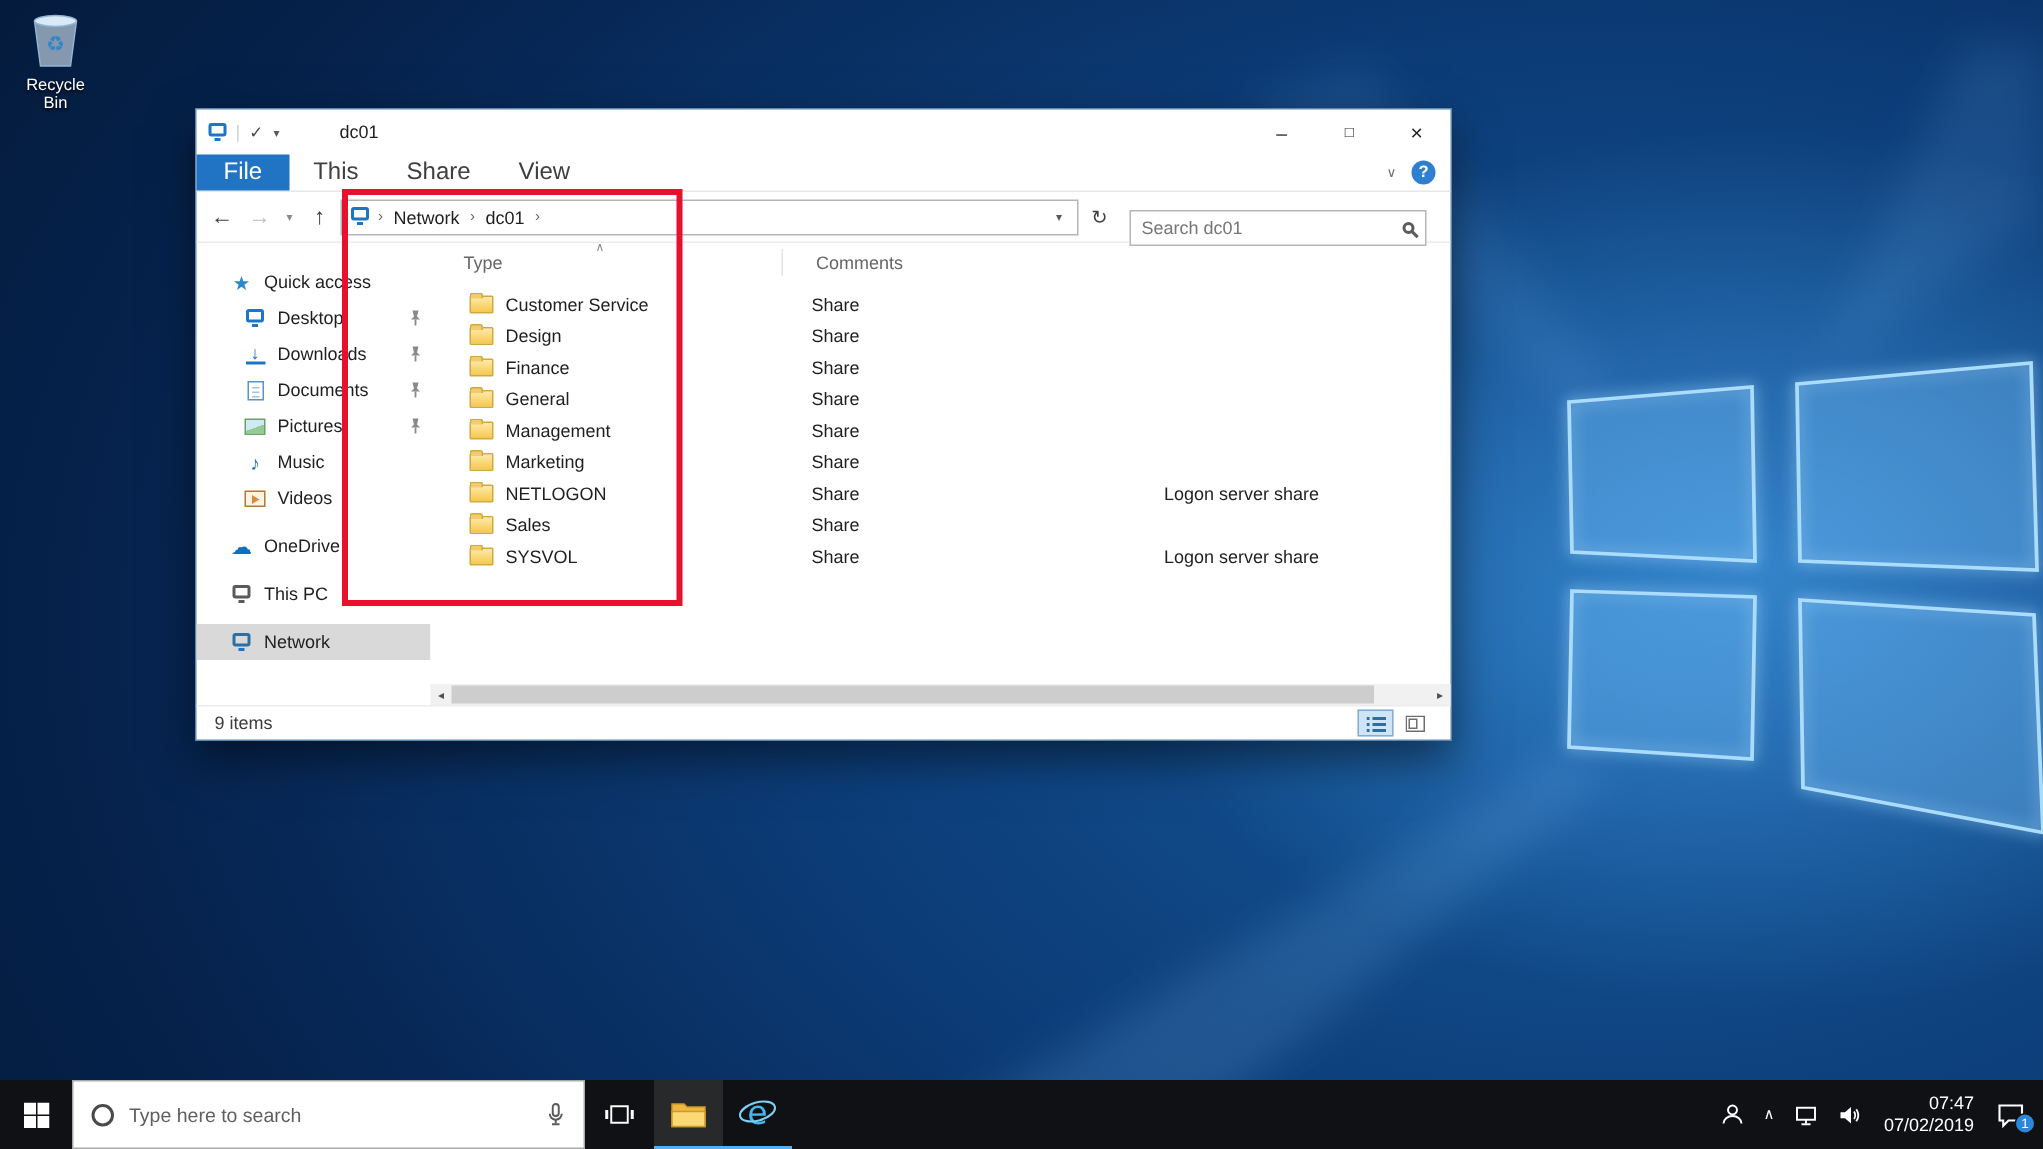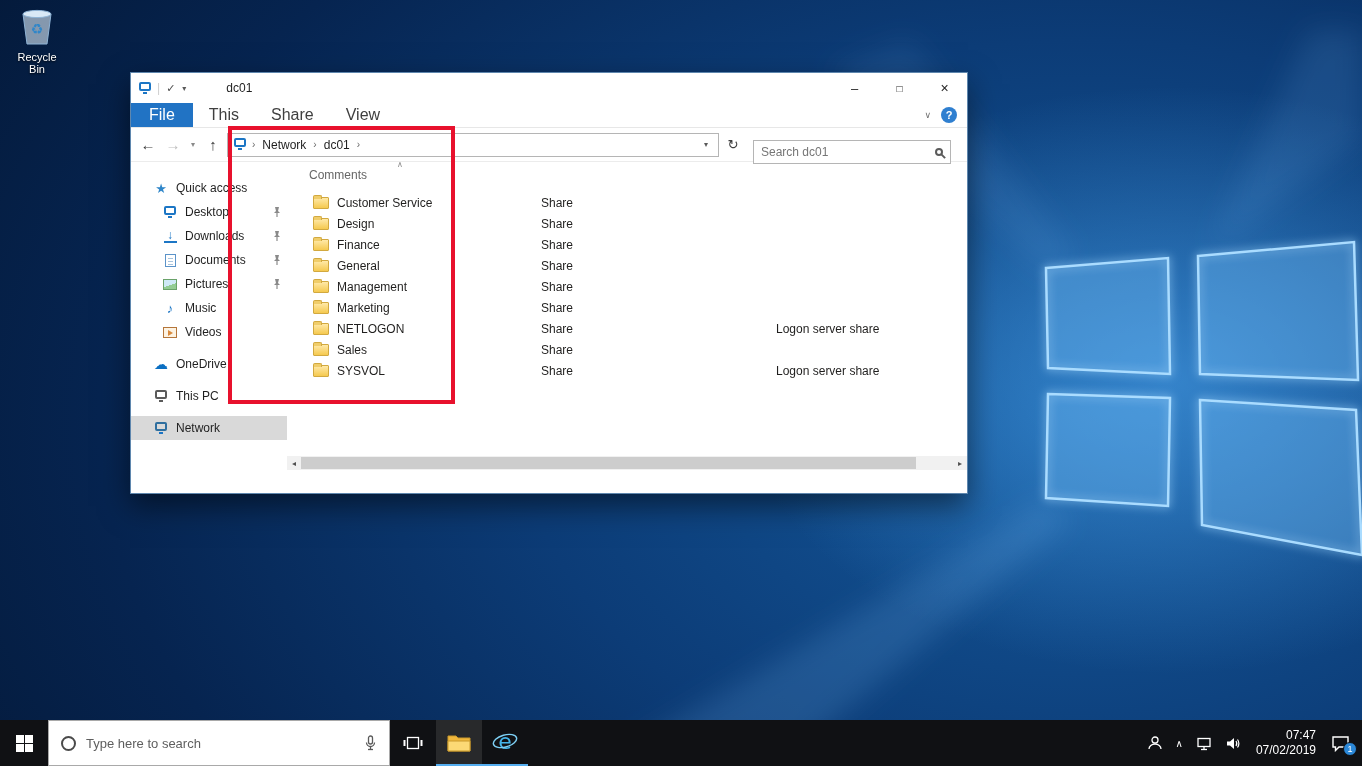--- a/index.html
+++ b/index.html
@@ -292,20 +292,23 @@
           <span class="side-ic">
               <span class="mi tiny" style="border-color:#2f6f9f"></span>
             </span>
           <span>Network</span>
         </div>
       </div>
 
       <div class="list">
         <div class="lheader">
           <span class="sort-caret">∧</span>
+          <div class="hcell type">
+              <span>Type</span>
+            </div>
           <div class="hcell comments">
               <span>Comments</span>
             </div>
         </div>
         <div class="rows">
           <div class="row">
             <div class="cell-name">
                 <span class="fi"></span>
                 <span>Customer Service</span>
               </div>
@@ -379,20 +382,41 @@
         </div>
       </div>
     </div>
 
     <div class="hscroll">
       <span class="hs-arrow">◂</span>
       <div class="hs-thumb"></div>
       <span class="hs-arrow hs-right">▸</span>
     </div>
 
+    <div class="statusbar">
+      <span>9 items</span>
+      <div class="view-toggles">
+        <div class="view-btn active">
+          <svg width="13" height="11">
+            <rect x="0" y="1" width="2" height="2" fill="#2f6f9f"></rect>
+              <rect x="4" y="1" width="9" height="2" fill="#2f6f9f"></rect>
+            <rect x="0" y="5" width="2" height="2" fill="#2f6f9f"></rect>
+              <rect x="4" y="5" width="9" height="2" fill="#2f6f9f"></rect>
+            <rect x="0" y="9" width="2" height="2" fill="#2f6f9f"></rect>
+              <rect x="4" y="9" width="9" height="2" fill="#2f6f9f"></rect>
+          </svg>
+        </div>
+        <div class="view-btn">
+          <svg width="13" height="11">
+            <rect x="0.5" y="0.5" width="12" height="10" fill="none" stroke="#6e6e6e"></rect>
+            <rect x="2.5" y="2.5" width="5" height="6" fill="none" stroke="#6e6e6e"></rect>
+          </svg>
+        </div>
+      </div>
+    </div>
   </div>
 
   <div class="red-box"></div>
 
   <div class="taskbar">
     <div class="tb-btn tb-start">
       <svg width="17" height="17">
         <rect x="0" y="0" width="8" height="8" fill="#fff"></rect>
           <rect x="9" y="0" width="8" height="8" fill="#fff"></rect>
         <rect x="0" y="9" width="8" height="8" fill="#fff"></rect>

